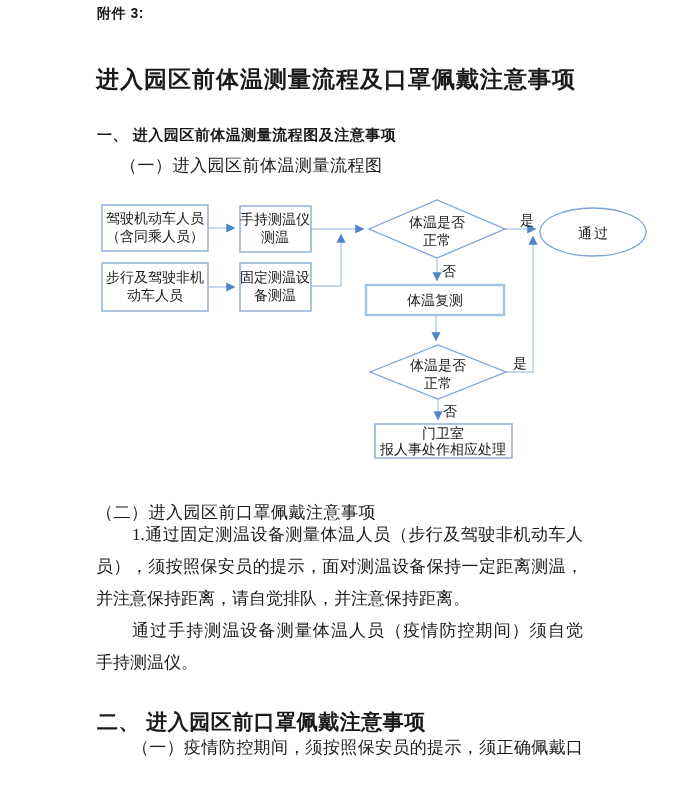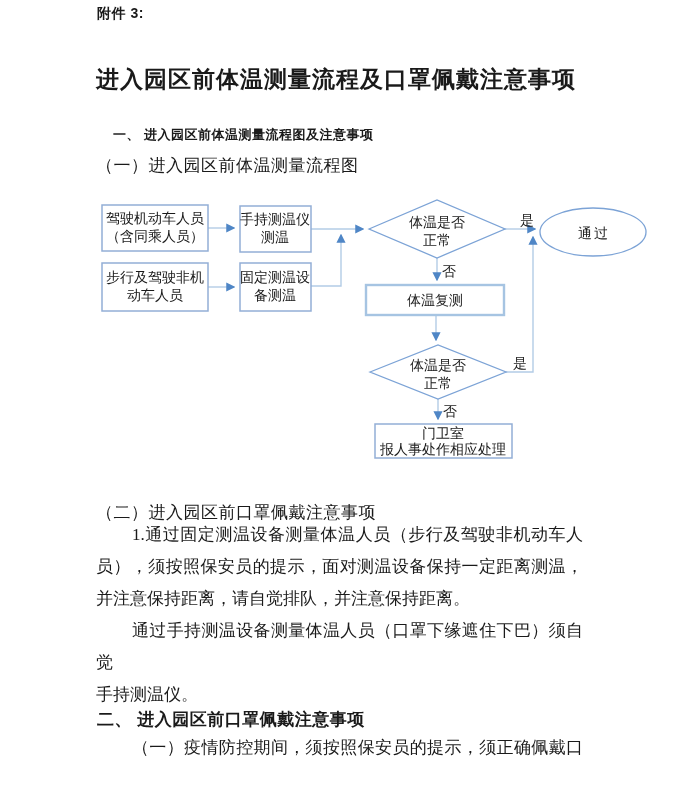--- a/index.html
+++ b/index.html
@@ -13,25 +13,25 @@
   .hei { font-family:"Liberation Sans", sans-serif; font-weight:bold; }
 
   .attachment { left:97px; top:5px; font-size:14px; letter-spacing:0.5px; }
 
   .doc-title {
     left:0; top:64px; width:672px; text-align:center;
     font-size:23px; font-weight:bold; letter-spacing:1px;
     font-family:"Liberation Serif", serif;
   }
 
-  .s1-heading { left:113px; top:126px; font-size:13px; letter-spacing:0.5px; }
+  .s1-heading { left:97px; top:126px; font-size:15px; letter-spacing:0.5px; }
   .sub-heading { left:96px; font-size:17px; letter-spacing:0.5px; }
-  .sub1 { top:154px; }
+  .sub1 { top:154px;margin-left:24px; }
   .sub2 { top:501px; }
-  .s2-heading { left:97px; top:708px; font-size:17px; letter-spacing:0.5px; }
+  .s2-heading { left:97px; top:708px; font-size:21px; letter-spacing:0.5px; }
 
   .para { position:absolute; left:96px; width:487px; font-size:17px; line-height:32px; }
   .p1 { top:519px; }
   .p2 { top:615px; }
   .p3 { top:732px; }
   .jline { text-align:justify; text-align-last:justify; text-justify:inter-character; }
   .indent { text-indent:36px; }
 
   svg text {
     font-family:"Liberation Serif", serif;
@@ -138,21 +138,21 @@
 
   <div class="abs sub-heading sub2">（二）进入园区前口罩佩戴注意事项</div>
 
   <div class="abs para p1">
     <div class="jline indent">1.通过固定测温设备测量体温人员（步行及驾驶非机动车人</div>
     <div class="jline">员），须按照保安员的提示，面对测温设备保持一定距离测温，</div>
     <div>并注意保持距离，请自觉排队，并注意保持距离。</div>
   </div>
 
   <div class="abs para p2">
-    <div class="jline indent">通过手持测温设备测量体温人员（口罩下缘遮住下巴）须自觉</div>
+    <div class="jline indent">通过手持测温设备测量体温人员（疫情防控期间）须自觉</div>
     <div>手持测温仪。</div>
   </div>
 
   <div class="abs s2-heading hei">二、 进入园区前口罩佩戴注意事项</div>
 
   <div class="abs para p3">
     <div class="jline indent">（一）疫情防控期间，须按照保安员的提示，须正确佩戴口</div>
   </div>
 
 </div>

